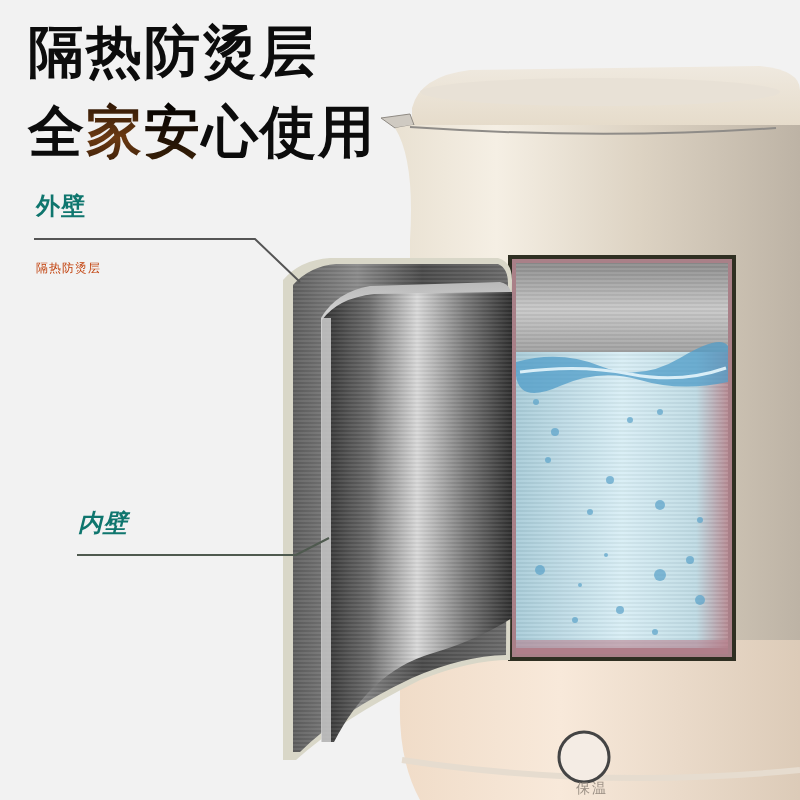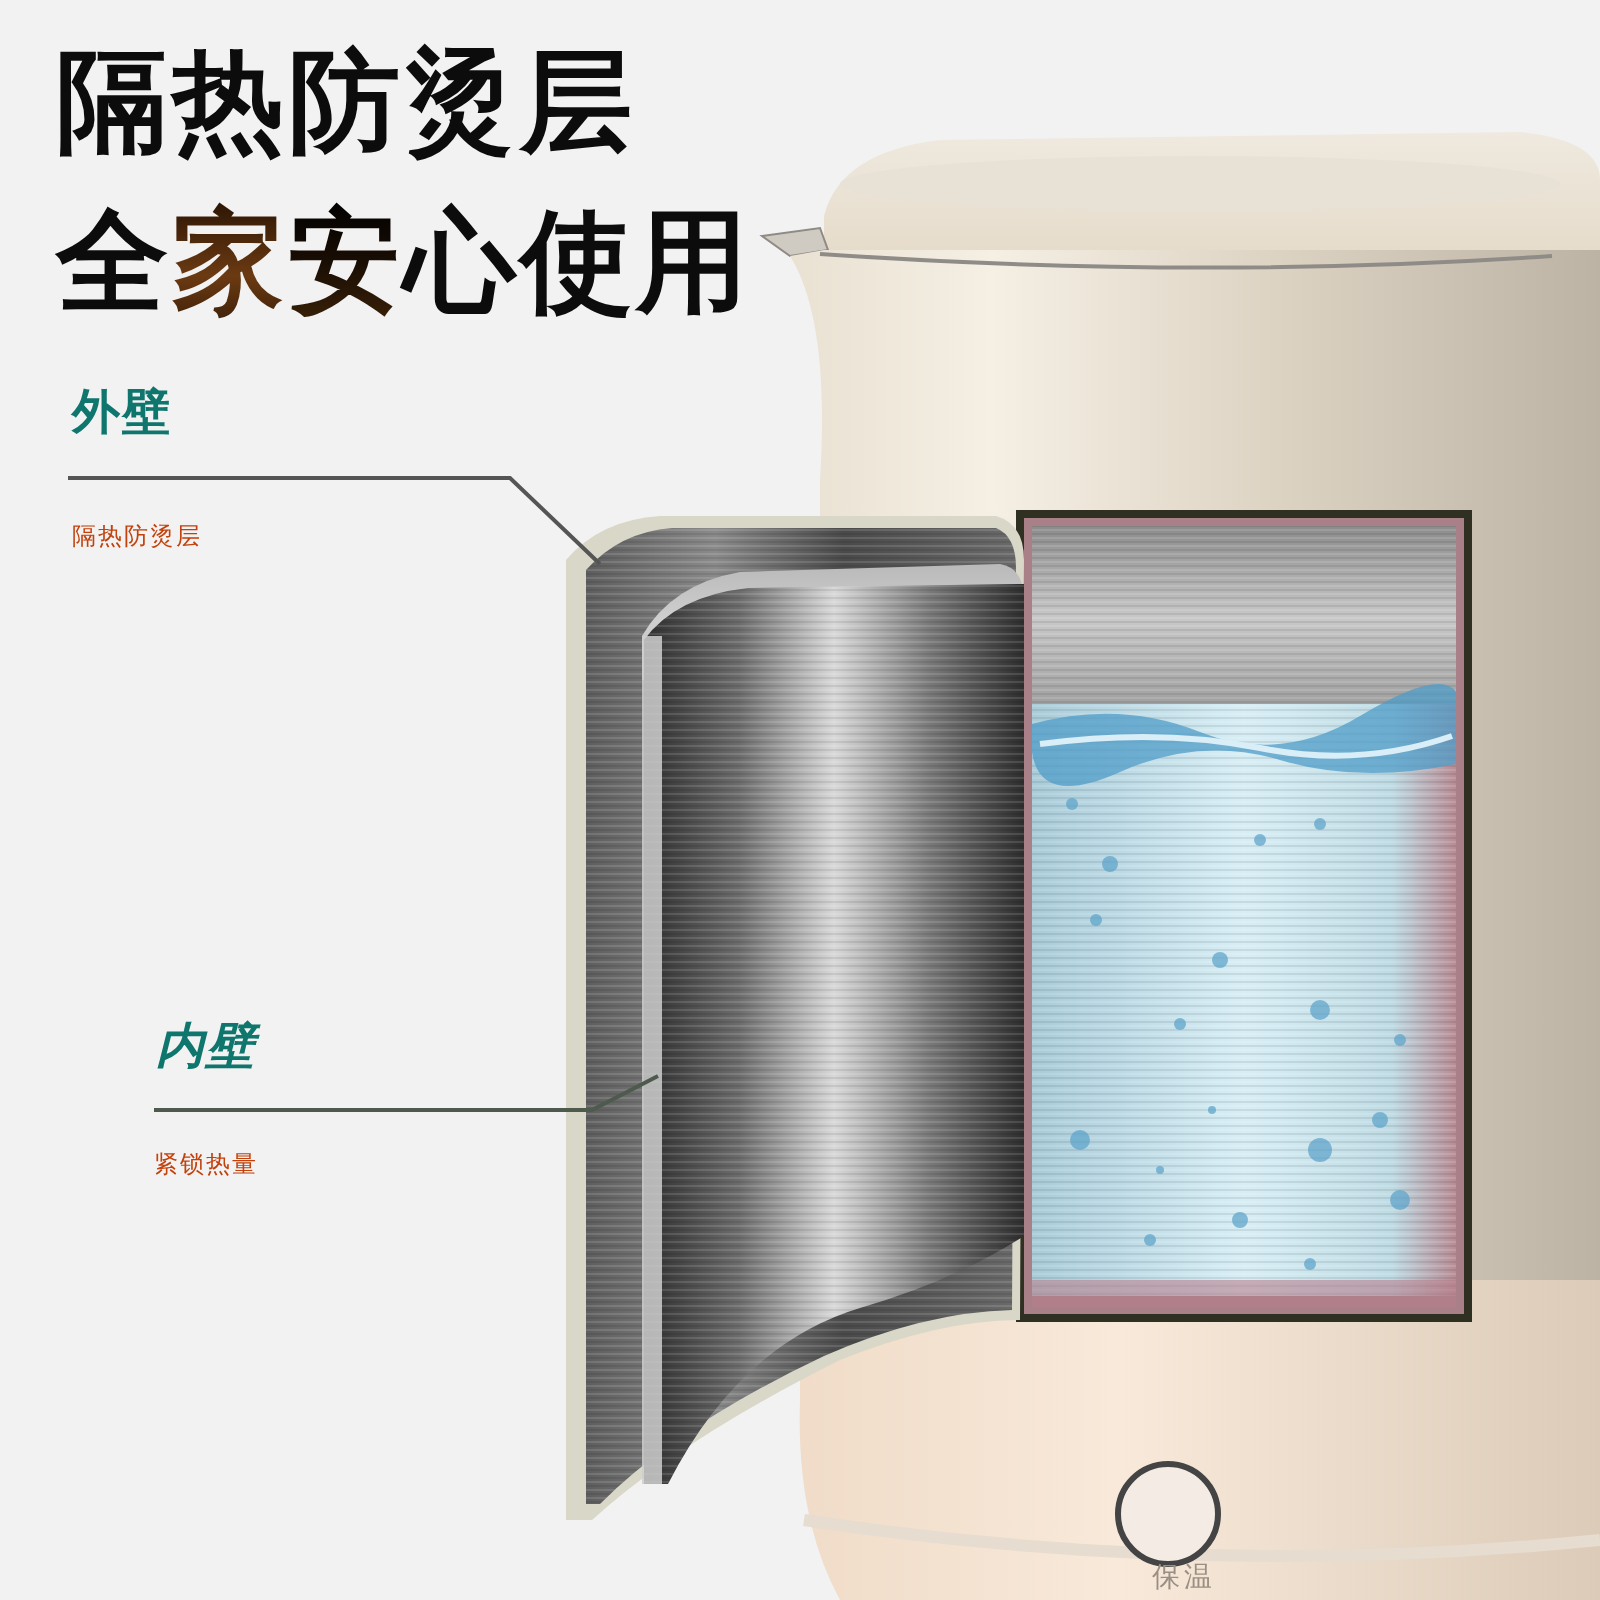--- a/index.html
+++ b/index.html
@@ -154,16 +154,15 @@
 <div class="headline l1">隔热防烫层</div>
 <div class="headline l2"><span>全</span><span class="hl-accent">家</span><span class="hl-accent2">安</span><span>心使用</span></div>
 
 <div class="callout-title" style="left:36px;top:190px;">外壁</div>
 <div class="callout-desc" style="left:36px;top:252px;">
   <div>隔热防烫层</div>
 </div>
 
 <div class="callout-title" style="left:78px;top:507px;font-style:italic;">内壁</div>
 <div class="callout-desc" style="left:77px;top:566px;">
-  <div>紧锁热量</div>
 </div>
 
 <div class="kettle-btn-label">保温</div>
 
 </body></html>

